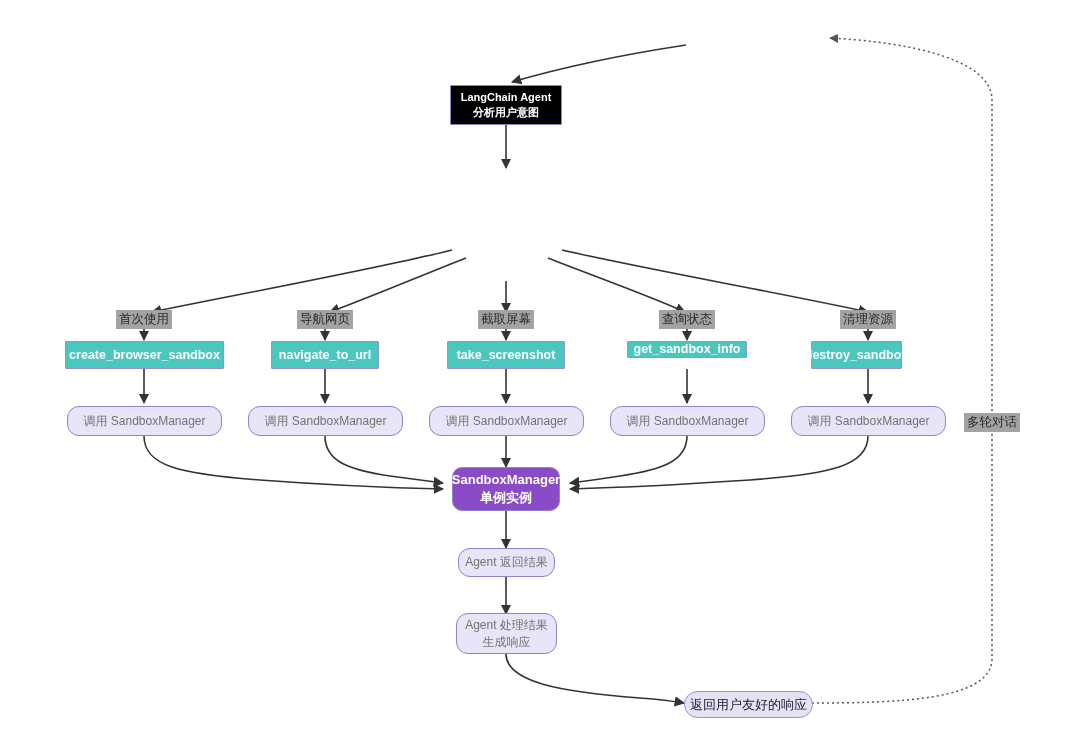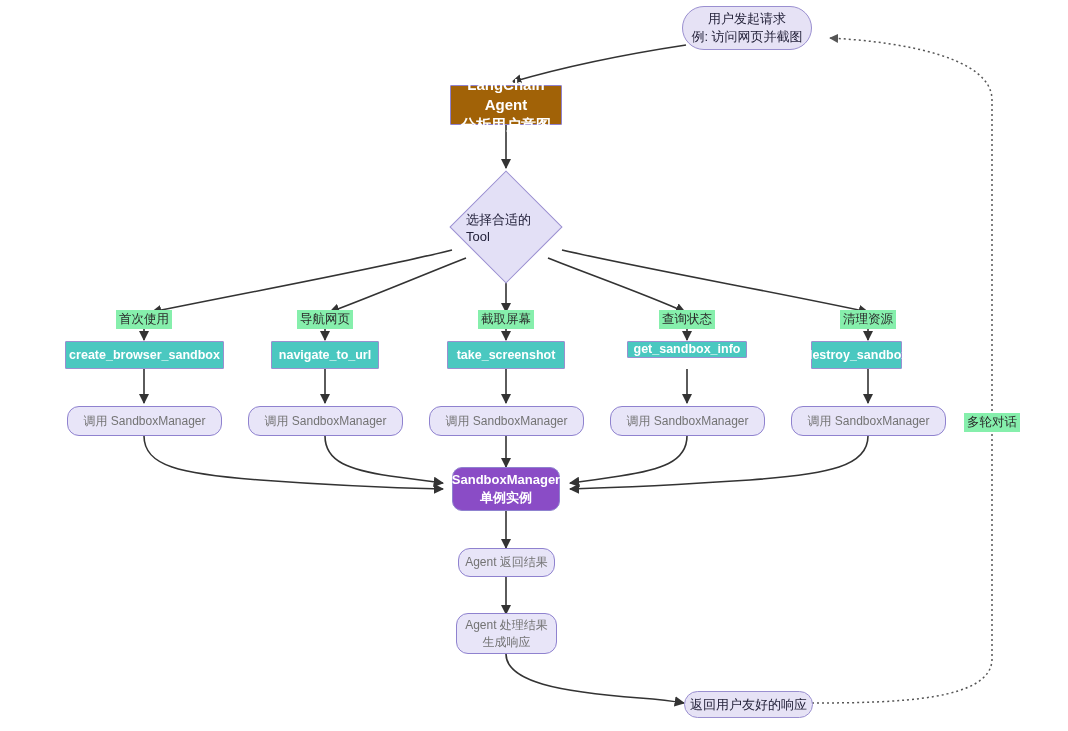--- a/index.html
+++ b/index.html
@@ -57,25 +57,25 @@
     font-size: 13px;
   }
   .n-rect-lav {
     background: #e8e5f8;
     border: 1.2px solid #8f82cf;
     color: #737373;
     font-size: 12px;
     border-radius: 12px;
   }
   .n-blue {
-    background: #a16207;
+    background: #000000;
     border: 1.2px solid #8f82cf;
     color: #ffffff;
     font-weight: bold;
-    font-size: 15px;
+    font-size: 11px;
     border-radius: 1px;
   }
   .n-teal {
     background: #4ac8c0;
     border: 1.2px solid #9a8fd0;
     color: #ffffff;
     font-weight: bold;
     font-size: 12.5px;
     border-radius: 1px;
   }
@@ -107,21 +107,21 @@
   .n-diamond .dlabel {
     position: relative;
     z-index: 2;
     font-size: 13px;
     color: #22203a;
   }
   .elabel {
     position: absolute;
     font-size: 12.5px;
     color: #2b2b2b;
-    background: #86efac;
+    background: #a3a3a3;
     padding: 1px 3px;
     white-space: nowrap;
     transform: translateX(-50%);
   }
 </style>
 </head>
 <body>
 
 <div id="diagram">
 
@@ -165,34 +165,26 @@
 
     <path class="edge" d="M 506 511 L 506 548" marker-end="url(#arrow)"></path>
 
     <path class="edge" d="M 506 577 L 506 614" marker-end="url(#arrow)"></path>
 
     <path class="edge" d="M 506 654 C 506 682 560 692 640 698 C 665 700 678 702 684 703" marker-end="url(#arrow)"></path>
 
     <path class="edge-dotted" d="M 812 703 C 900 703 990 700 992 660 L 992 100 C 992 58 905 42 830 38" marker-end="url(#arrowdot)"></path>
   </svg>
 
-  <div class="node n-stadium" style="left:682px; top:6px; width:130px; height:44px;">
-    <span>用户发起请求</span>
-    <span>例: 访问网页并截图</span>
-  </div>
 
   <div class="node n-blue" style="left:450px; top:85px; width:112px; height:40px;">
     <span>LangChain Agent</span>
     <span>分析用户意图</span>
   </div>
 
-  <div class="n-diamond" style="left:466px; top:187px; width:80px; height:80px;">
-    <div class="shape"></div>
-    <div class="dlabel">选择合适的 Tool</div>
-  </div>
 
   <div class="elabel" style="left:144px; top:310px;">首次使用</div>
   <div class="elabel" style="left:325px; top:310px;">导航网页</div>
   <div class="elabel" style="left:506px; top:310px;">截取屏幕</div>
   <div class="elabel" style="left:687px; top:310px;">查询状态</div>
   <div class="elabel" style="left:868px; top:310px;">清理资源</div>
 
   <div class="node n-teal" style="left:65px; top:341px; width:159px; height:28px;">
     <span>create_browser_sandbox</span>
   </div>

